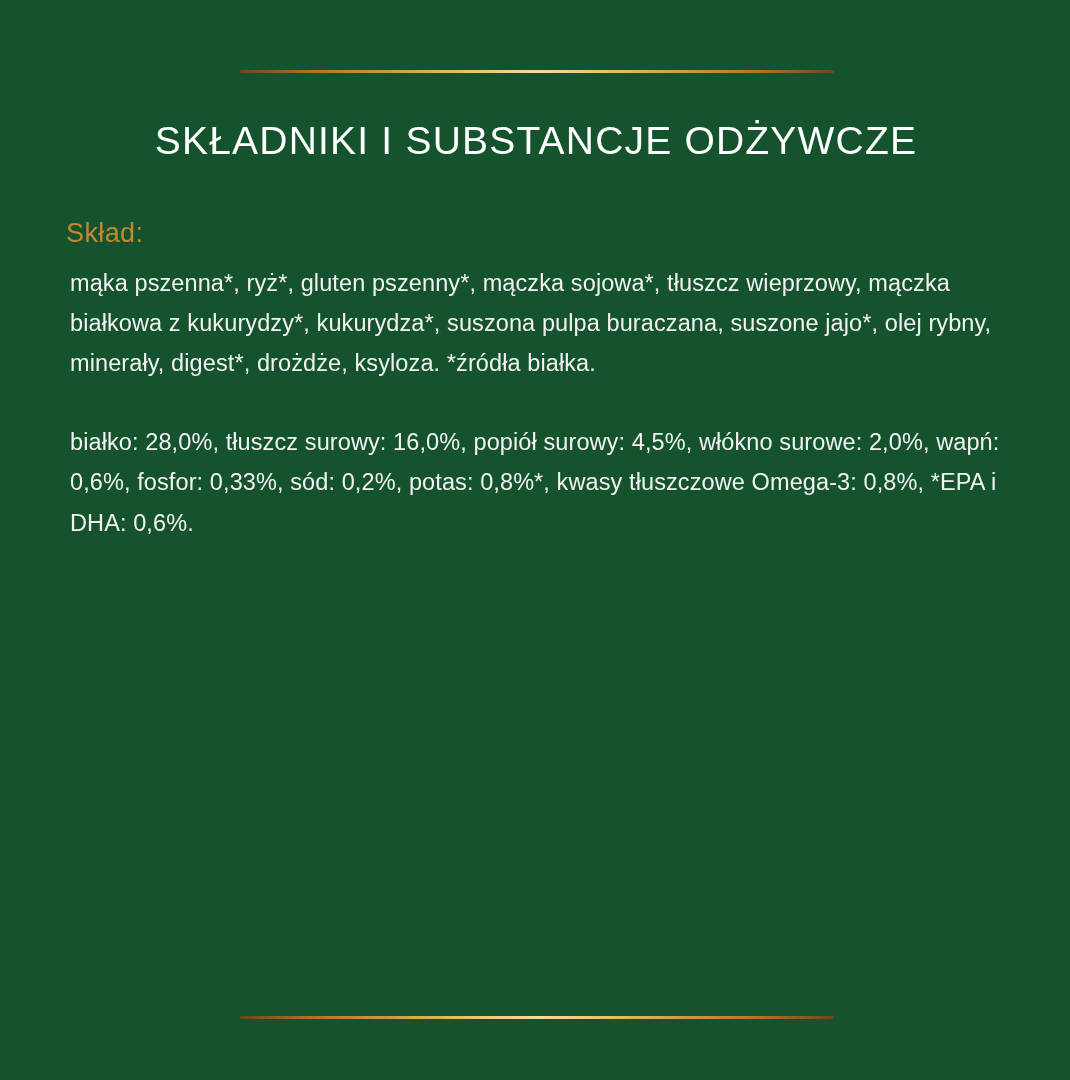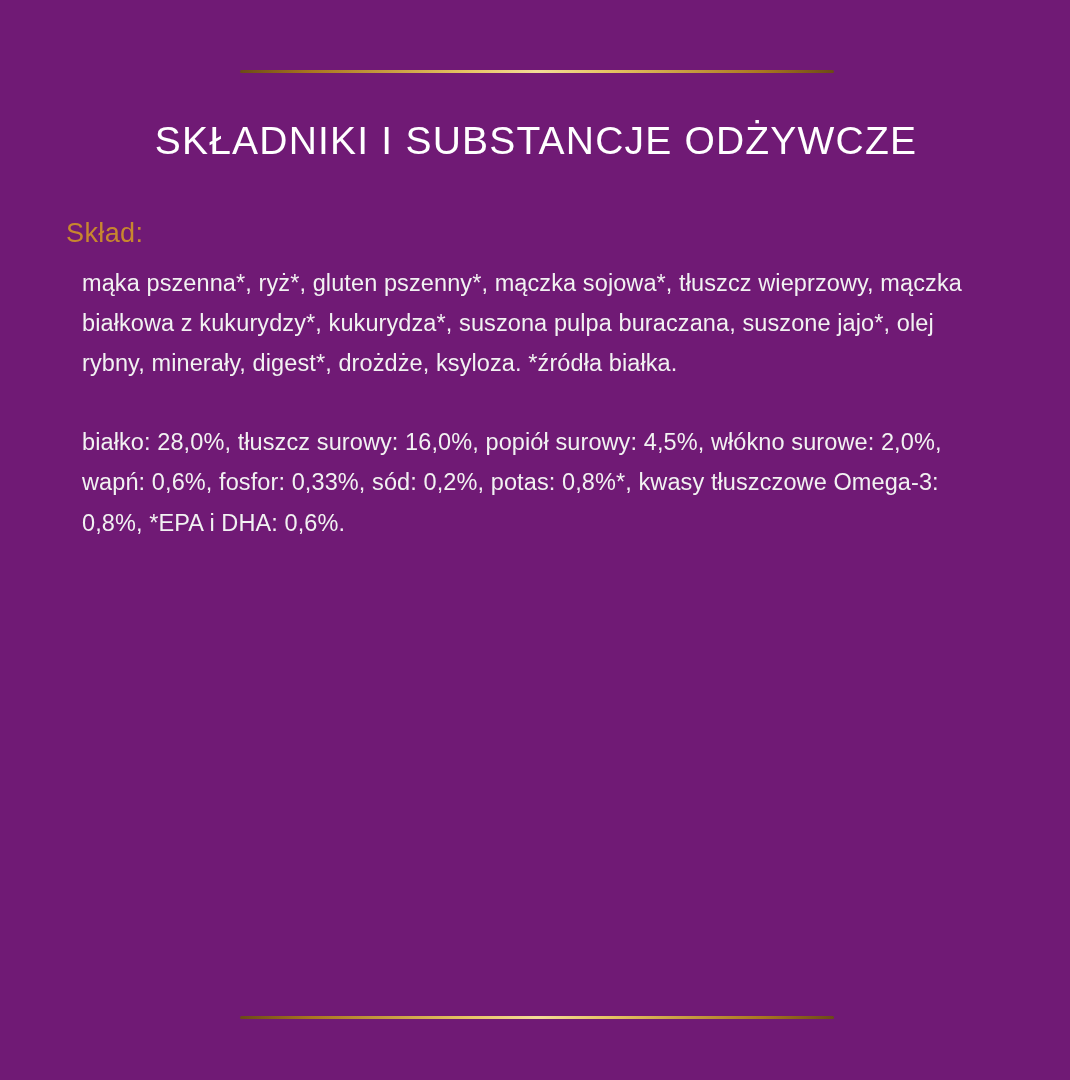--- a/index.html
+++ b/index.html
@@ -12,21 +12,21 @@
     width: 1070px;
     height: 1080px;
     font-family: "Liberation Sans", sans-serif;
     color: #ffffff;
     overflow: hidden;
   }
   .page {
     position: relative;
     width: 1070px;
     height: 1080px;
-    background: #701a75;
+    background: #14532d;
     padding: 0;
   }
   .rule {
     position: absolute;
     left: 240px;
     width: 594px;
     height: 3px;
     background: linear-gradient(to right,
         #6b4a16 0%,
         #a9761f 12%,
@@ -62,21 +62,21 @@
     margin: 0;
     padding: 0;
     font-size: 27px;
     font-weight: 400;
     color: #c8872e;
     letter-spacing: 0.4px;
     line-height: 1.25;
   }
 
   p.section-body {
-    margin: 16px;
+    margin: 4px;
     padding: 0;
     font-size: 23.5px;
     font-weight: 400;
     line-height: 1.72;
     color: #f2f2f2;
     letter-spacing: 0.1px;
   }
 
   .block-composition { margin-top: 52px; }
   .block-composition .section-body { margin-top: 12px; }

